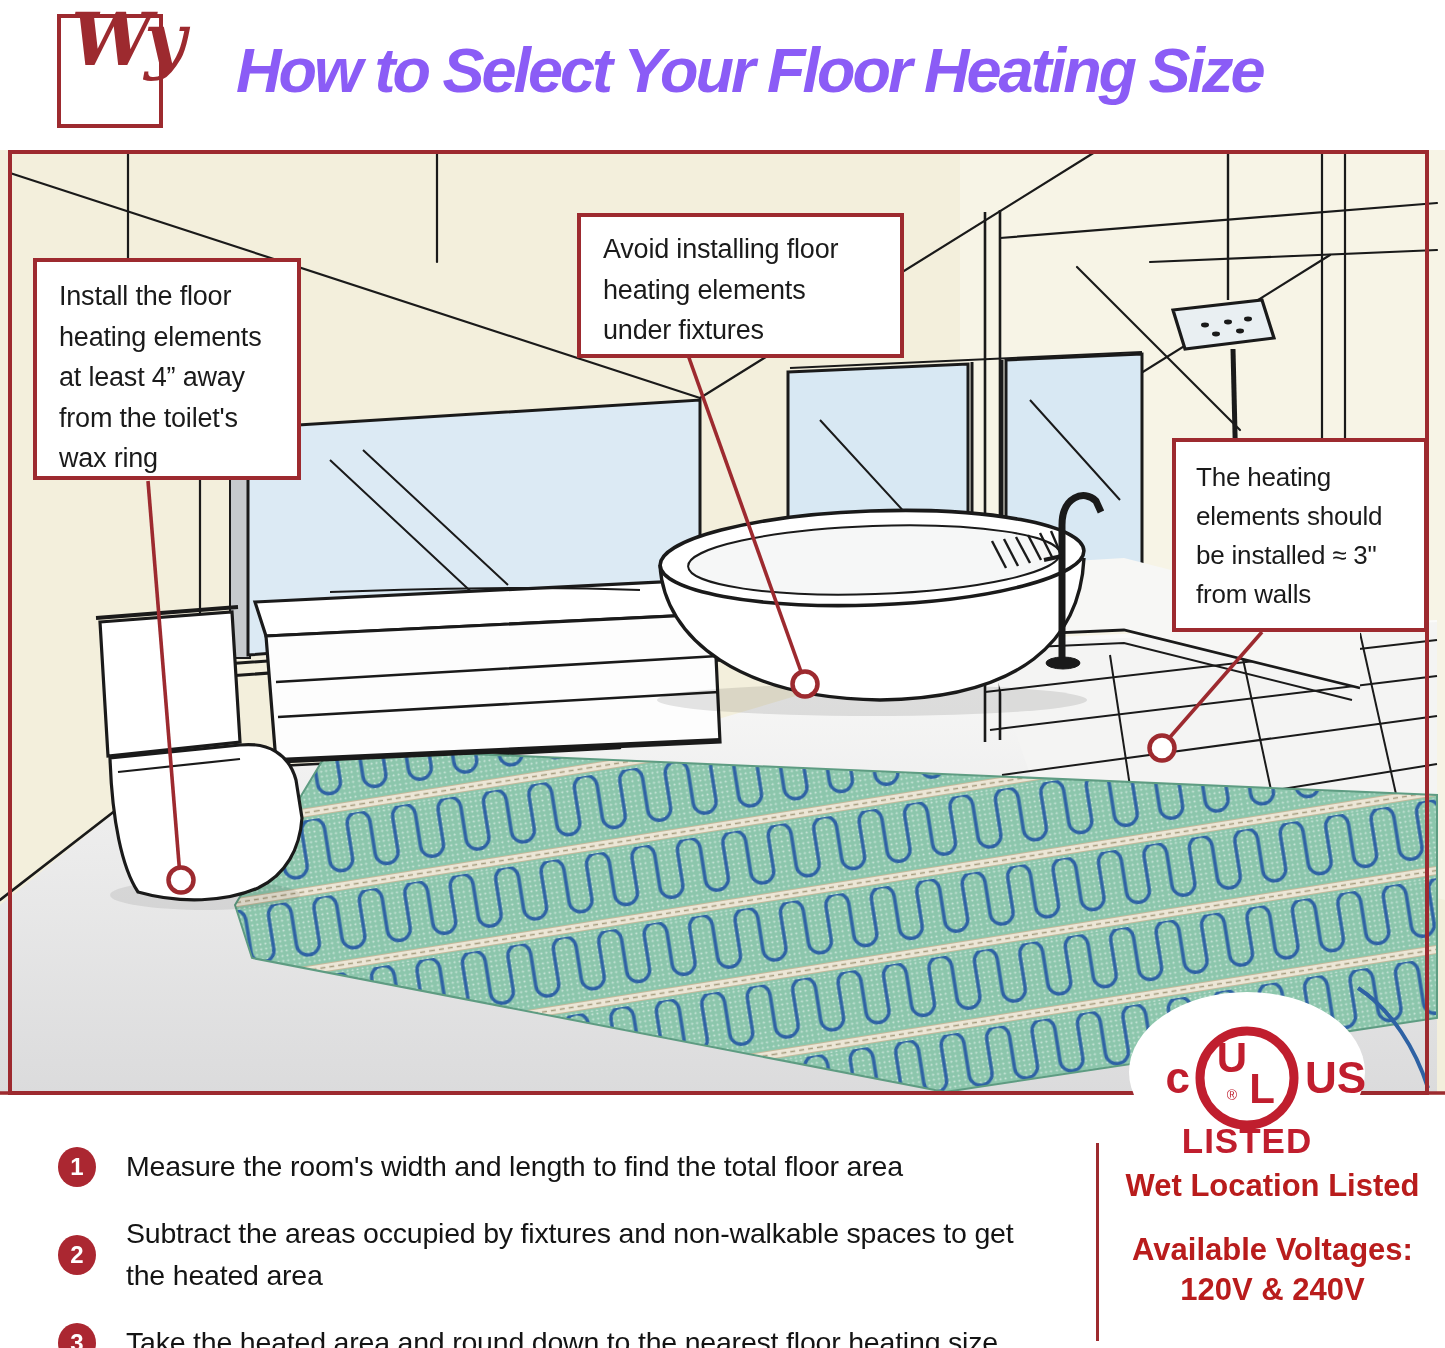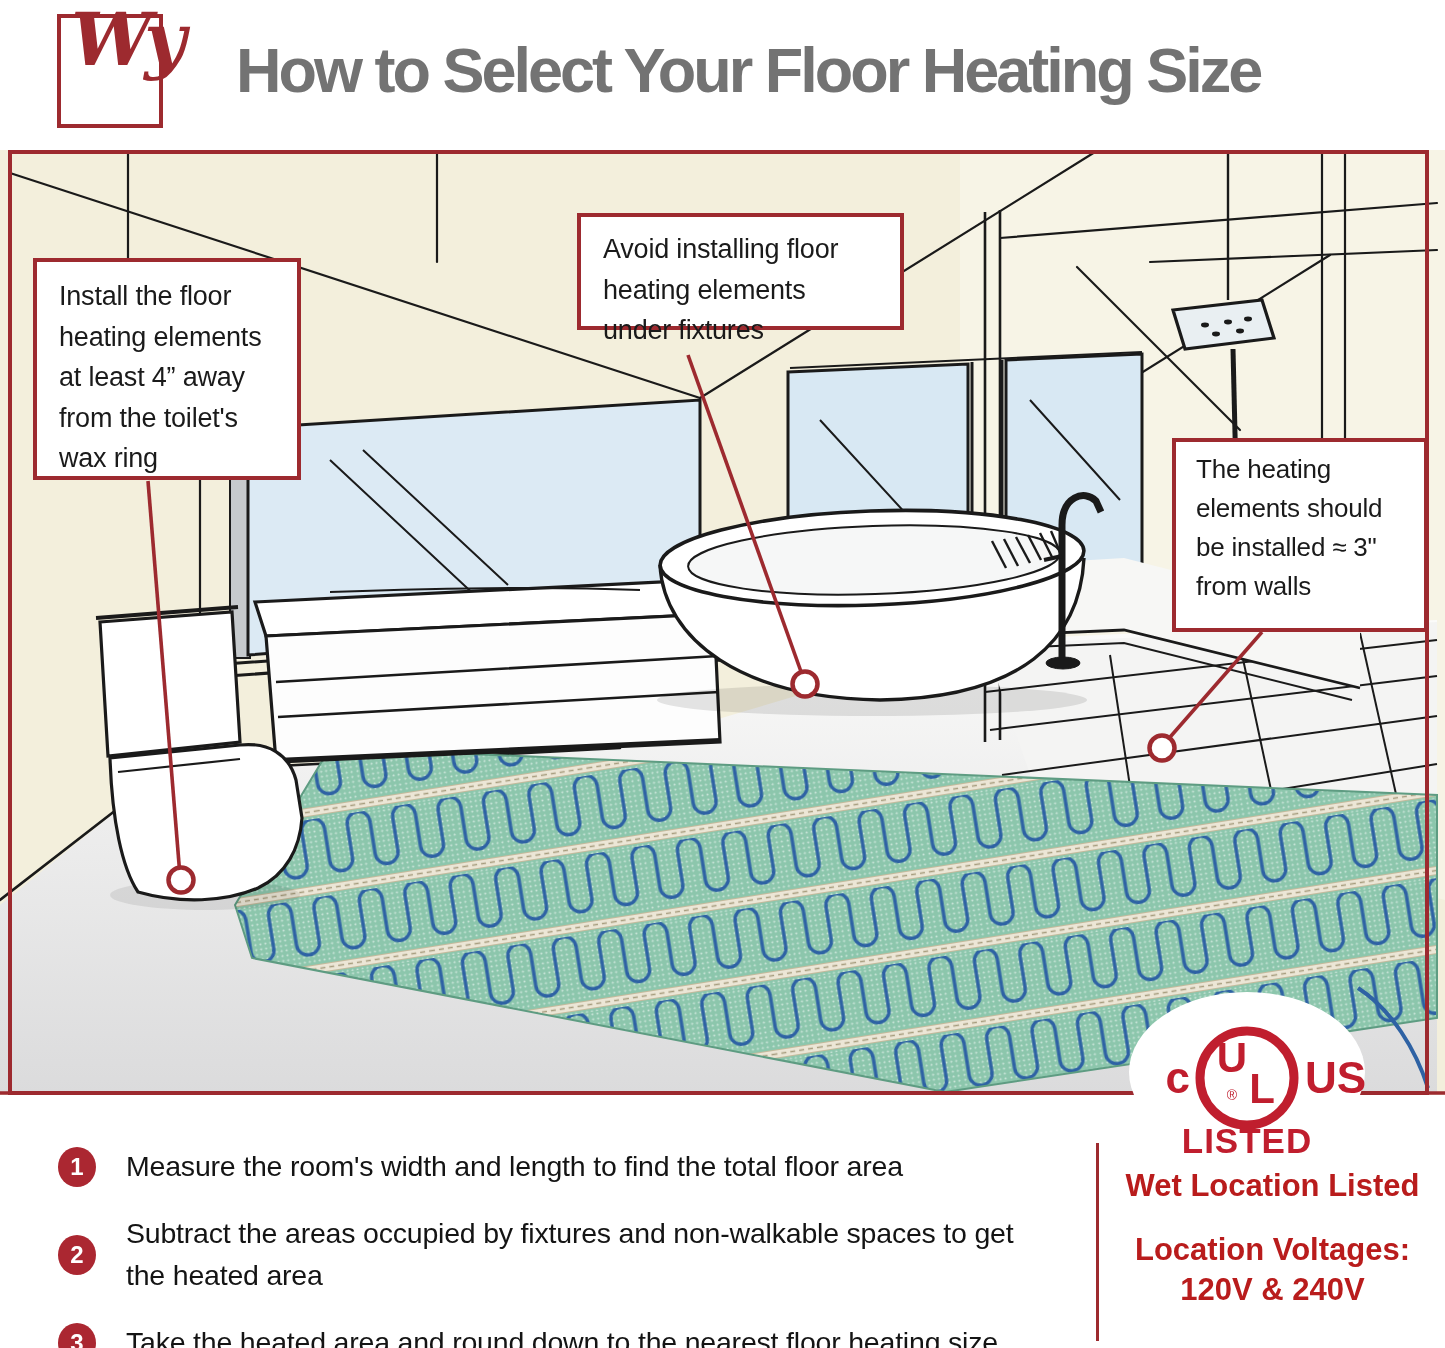--- a/index.html
+++ b/index.html
@@ -5,29 +5,29 @@
   html,body{margin:0;padding:0;background:#fff;}
   body{width:1445px;height:1348px;position:relative;overflow:hidden;
        font-family:"Liberation Sans",sans-serif;color:#141414;}
   
   .logo-box{position:absolute;left:57px;top:14px;width:98px;height:106px;
     border:4px solid #9D2A2F;background:#fff;z-index:5;}
   .logo-script{position:absolute;left:10px;top:-14px;font-family:"DejaVu Serif",serif;
     font-style:italic;font-weight:bold;font-size:72px;color:#9D2A2F;line-height:1;
     letter-spacing:-6px;}
   .page-title{position:absolute;left:236px;top:34px;width:1130px;
-    font-size:63px;font-weight:700;letter-spacing:-3px;color:#737373;white-space:nowrap;}
+    font-size:63px;font-weight:700;letter-spacing:-3px;color:#8b5cf6;white-space:nowrap;font-style:italic;}
   
   .scene{position:absolute;left:0;top:150px;width:1445px;height:1198px;}
   .callout{position:absolute;background:#fff;border:4px solid #9D2A2F;
     box-sizing:border-box;font-size:27px;line-height:1.5;letter-spacing:-0.2px;
     color:#1a1a1a;white-space:pre-line;z-index:4;}
   #callout-toilet{left:33px;top:258px;width:268px;height:222px;padding:14px 26px 10px 22px;}
-  #callout-fixtures{left:577px;top:213px;width:327px;height:117px;padding:12px 10px 10px 22px;}
-  #callout-walls{left:1172px;top:438px;width:256px;height:194px;padding:8px 8px 10px 20px;font-size:26px;}
+  #callout-fixtures{left:577px;top:213px;width:327px;height:145px;padding:12px 10px 10px 22px;}
+  #callout-walls{left:1172px;top:438px;width:256px;height:194px;padding:16px 8px 10px 20px;font-size:26px;}
   
   .steps{position:absolute;left:58px;top:1146px;width:1010px;z-index:4;}
   .step-row{display:flex;align-items:center;gap:30px;margin-bottom:26px;}
   .step-badge{flex:0 0 38px;width:38px;height:40px;border-radius:50%;
     background:#AB2731;color:#fff;font-weight:700;font-size:24px;
     display:flex;align-items:center;justify-content:center;}
   .step-text{font-size:28.5px;line-height:1.45;letter-spacing:-0.2px;max-width:930px;}
   .v-divider{position:absolute;left:1096px;top:1143px;width:3px;height:198px;
     background:#9D2A2F;z-index:4;}
   .right-col{position:absolute;left:1100px;top:1168px;width:345px;text-align:center;
@@ -226,15 +226,15 @@
   <div class="step-row">
     <div class="step-badge">3</div>
     <div class="step-text">Take the heated area and round down to the nearest floor heating size</div>
   </div>
 </div>
 
 <div class="v-divider"></div>
 
 <div class="right-col">
   <div class="wet-listed">Wet Location Listed</div>
-  <div class="avail-volt">Location Voltages:</div>
+  <div class="avail-volt">Available Voltages:</div>
   <div class="voltages">120V &amp; 240V</div>
 </div>
 
 </body></html>

